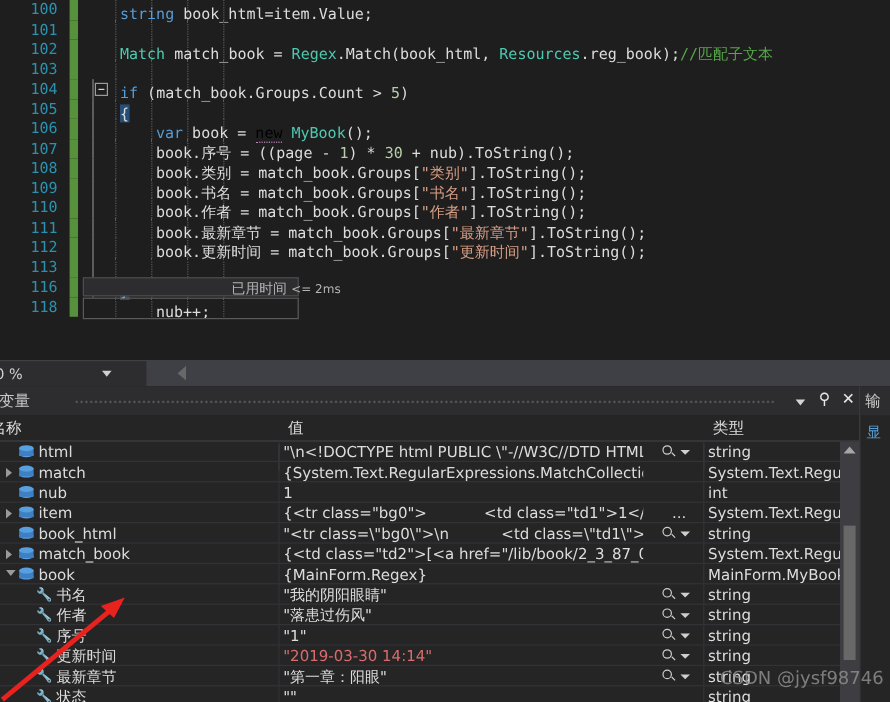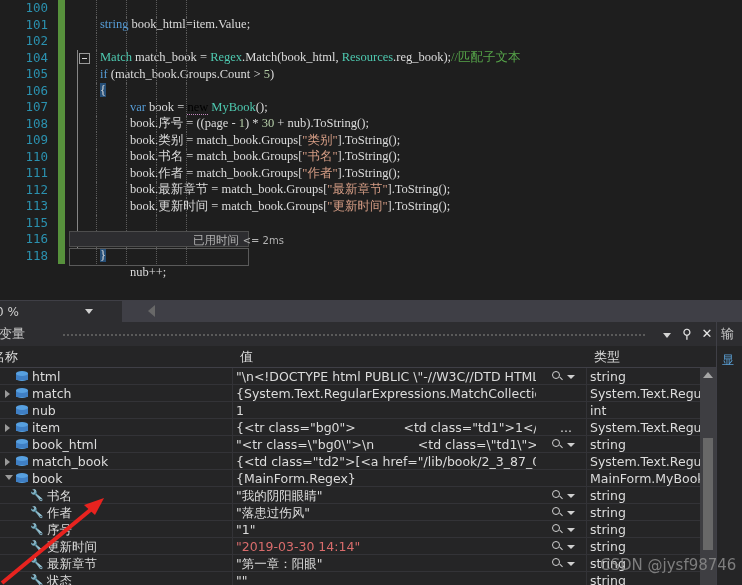--- a/index.html
+++ b/index.html
@@ -30,21 +30,21 @@
     text-align: right;
     color: #2b91af;
     font-family: "DejaVu Sans Mono", "Liberation Mono", monospace;
     font-size: 12.5px;
   }
   .gutter-green {
     position: absolute; left: 58px; top: 0; width: 7px; height: 16.5px;
     background: #57913c;
   }
   .code-text {
-    position: absolute; left: 74px; top: 16px; font-family: Liberation Serif, serif;
+    position: absolute; left: 74px; top: 4px;
   }
   .indentline {
     position: absolute; top: 0; width: 0; height: 16.5px;
     border-left: 1px dotted #5b5b5b;
   }
   .vline {
     position: absolute; left: 77px; top: 0; width: 0; height: 16.5px;
     border-left: 1px solid #868686;
   }
 
@@ -309,31 +309,31 @@
     opacity: .85;
   }
 </style>
 </head>
 <body>
 
 <div id="editor">
     <div class="code-row"><span class="ln">100</span><span class="gutter-green"></span><span class="indentline" style="left: 96px;"></span><span class="indentline" style="left: 126px;"></span><span class="indentline" style="left: 156px;"></span><span class="indentline" style="left: 186px;"></span><span class="code-text" style="left: 100px;"><span class="t-kw">string</span><span class="t-pln"> book_html=item.Value;</span></span></div>
     <div class="code-row"><span class="ln">101</span><span class="gutter-green"></span><span class="indentline" style="left: 96px;"></span><span class="indentline" style="left: 126px;"></span><span class="indentline" style="left: 156px;"></span><span class="indentline" style="left: 186px;"></span></div>
     <div class="code-row"><span class="ln">102</span><span class="gutter-green"></span><span class="indentline" style="left: 96px;"></span><span class="indentline" style="left: 126px;"></span><span class="indentline" style="left: 156px;"></span><span class="indentline" style="left: 186px;"></span><span class="code-text" style="left: 100px;"><span class="t-typ">Match</span><span class="t-pln"> match_book = </span><span class="t-typ">Regex</span><span class="t-pln">.Match(book_html, </span><span class="t-typ">Resources</span><span class="t-pln">.reg_book);</span><span class="t-cmt">//匹配子文本</span></span></div>
+    <div class="code-row"><span class="ln">103</span><span class="gutter-green"></span><span class="indentline" style="left: 96px;"></span><span class="indentline" style="left: 126px;"></span><span class="indentline" style="left: 156px;"></span><span class="indentline" style="left: 186px;"></span></div>
     <div class="code-row"><span class="ln">104</span><span class="gutter-green"></span><span class="indentline" style="left: 96px;"></span><span class="indentline" style="left: 126px;"></span><span class="indentline" style="left: 156px;"></span><span class="indentline" style="left: 186px;"></span><span class="vline"></span><span class="code-text" style="left: 100px;"><span class="t-kw">if</span><span class="t-pln"> (match_book.Groups.Count &gt; </span><span class="t-num">5</span><span class="t-pln">)</span></span><span class="collapse-box"></span></div>
     <div class="code-row"><span class="ln">105</span><span class="gutter-green"></span><span class="indentline" style="left: 96px;"></span><span class="indentline" style="left: 126px;"></span><span class="indentline" style="left: 156px;"></span><span class="indentline" style="left: 186px;"></span><span class="vline"></span><span class="code-text" style="left: 100px;"><span class="t-sel">{</span></span></div>
     <div class="code-row"><span class="ln">106</span><span class="gutter-green"></span><span class="indentline" style="left: 96px;"></span><span class="indentline" style="left: 126px;"></span><span class="indentline" style="left: 156px;"></span><span class="indentline" style="left: 186px;"></span><span class="vline"></span><span class="code-text" style="left: 130px;"><span class="t-kw">var</span><span class="t-pln"> book = </span><span class="t-undl">new</span><span class="t-pln"> </span><span class="t-typ">MyBook</span><span class="t-pln">();</span></span></div>
     <div class="code-row"><span class="ln">107</span><span class="gutter-green"></span><span class="indentline" style="left: 96px;"></span><span class="indentline" style="left: 126px;"></span><span class="indentline" style="left: 156px;"></span><span class="indentline" style="left: 186px;"></span><span class="vline"></span><span class="code-text" style="left: 130px;"><span class="t-pln">book.序号 = ((page - </span><span class="t-num">1</span><span class="t-pln">) * </span><span class="t-num">30</span><span class="t-pln"> + nub).ToString();</span></span></div>
     <div class="code-row"><span class="ln">108</span><span class="gutter-green"></span><span class="indentline" style="left: 96px;"></span><span class="indentline" style="left: 126px;"></span><span class="indentline" style="left: 156px;"></span><span class="indentline" style="left: 186px;"></span><span class="vline"></span><span class="code-text" style="left: 130px;"><span class="t-pln">book.类别 = match_book.Groups[</span><span class="t-str">"类别"</span><span class="t-pln">].ToString();</span></span></div>
     <div class="code-row"><span class="ln">109</span><span class="gutter-green"></span><span class="indentline" style="left: 96px;"></span><span class="indentline" style="left: 126px;"></span><span class="indentline" style="left: 156px;"></span><span class="indentline" style="left: 186px;"></span><span class="vline"></span><span class="code-text" style="left: 130px;"><span class="t-pln">book.书名 = match_book.Groups[</span><span class="t-str">"书名"</span><span class="t-pln">].ToString();</span></span></div>
     <div class="code-row"><span class="ln">110</span><span class="gutter-green"></span><span class="indentline" style="left: 96px;"></span><span class="indentline" style="left: 126px;"></span><span class="indentline" style="left: 156px;"></span><span class="indentline" style="left: 186px;"></span><span class="vline"></span><span class="code-text" style="left: 130px;"><span class="t-pln">book.作者 = match_book.Groups[</span><span class="t-str">"作者"</span><span class="t-pln">].ToString();</span></span></div>
     <div class="code-row"><span class="ln">111</span><span class="gutter-green"></span><span class="indentline" style="left: 96px;"></span><span class="indentline" style="left: 126px;"></span><span class="indentline" style="left: 156px;"></span><span class="indentline" style="left: 186px;"></span><span class="vline"></span><span class="code-text" style="left: 130px;"><span class="t-pln">book.最新章节 = match_book.Groups[</span><span class="t-str">"最新章节"</span><span class="t-pln">].ToString();</span></span></div>
     <div class="code-row"><span class="ln">112</span><span class="gutter-green"></span><span class="indentline" style="left: 96px;"></span><span class="indentline" style="left: 126px;"></span><span class="indentline" style="left: 156px;"></span><span class="indentline" style="left: 186px;"></span><span class="vline"></span><span class="code-text" style="left: 130px;"><span class="t-pln">book.更新时间 = match_book.Groups[</span><span class="t-str">"更新时间"</span><span class="t-pln">].ToString();</span></span></div>
     <div class="code-row"><span class="ln">113</span><span class="gutter-green"></span><span class="indentline" style="left: 96px;"></span><span class="indentline" style="left: 126px;"></span><span class="indentline" style="left: 156px;"></span><span class="indentline" style="left: 186px;"></span><span class="vline"></span></div>
-    <div class="code-row"><span class="ln">115</span><span class="gutter-green"></span><span class="indentline" style="left: 96px;"></span><span class="indentline" style="left: 126px;"></span><span class="indentline" style="left: 156px;"></span><span class="indentline" style="left: 186px;"></span><span class="vline"></span></div>
     <div class="code-row"><span class="ln">116</span><span class="gutter-green"></span><span class="indentline" style="left: 96px;"></span><span class="indentline" style="left: 126px;"></span><span class="indentline" style="left: 156px;"></span><span class="indentline" style="left: 186px;"></span><span class="vline"></span><span class="code-text" style="left: 100px;"><span class="t-sel">}</span></span><span class="elapsed-wrap"></span><span class="elapsed-label"><span>已用时间 </span><span class="sm">&lt;= 2ms</span></span></div>
     <div class="code-row"><span class="ln">118</span><span class="gutter-green"></span><span class="indentline" style="left: 96px;"></span><span class="indentline" style="left: 126px;"></span><span class="indentline" style="left: 156px;"></span><span class="indentline" style="left: 186px;"></span><span class="code-text" style="left: 130px;"><span class="t-pln">nub++;</span></span></div>
     <div class="box-outline" style="left: 69px; top: 248px; width: 180px; height: 18px;"></div>
   </div>
 
 <div id="zoomstrip">
   <div class="zoombox">
     <span class="zoomval">0 %</span>
     <span class="zoomcaret"></span>
   </div>

